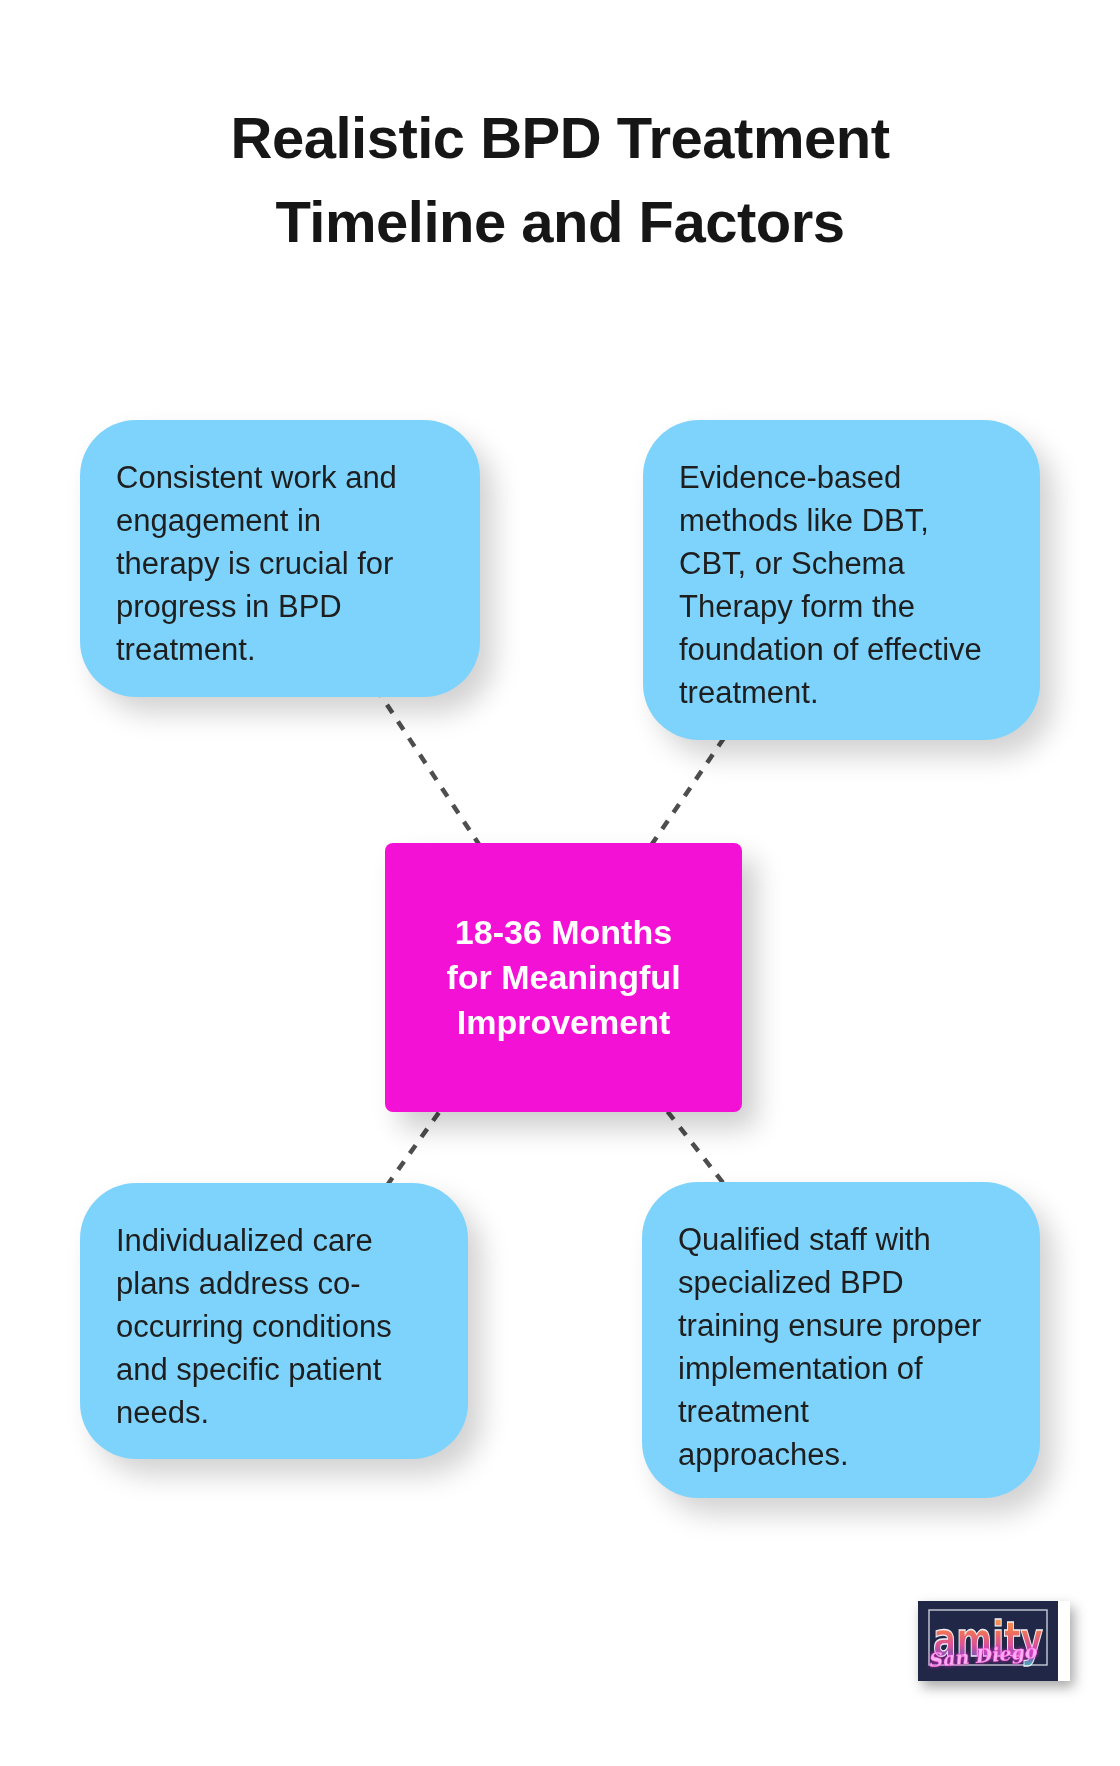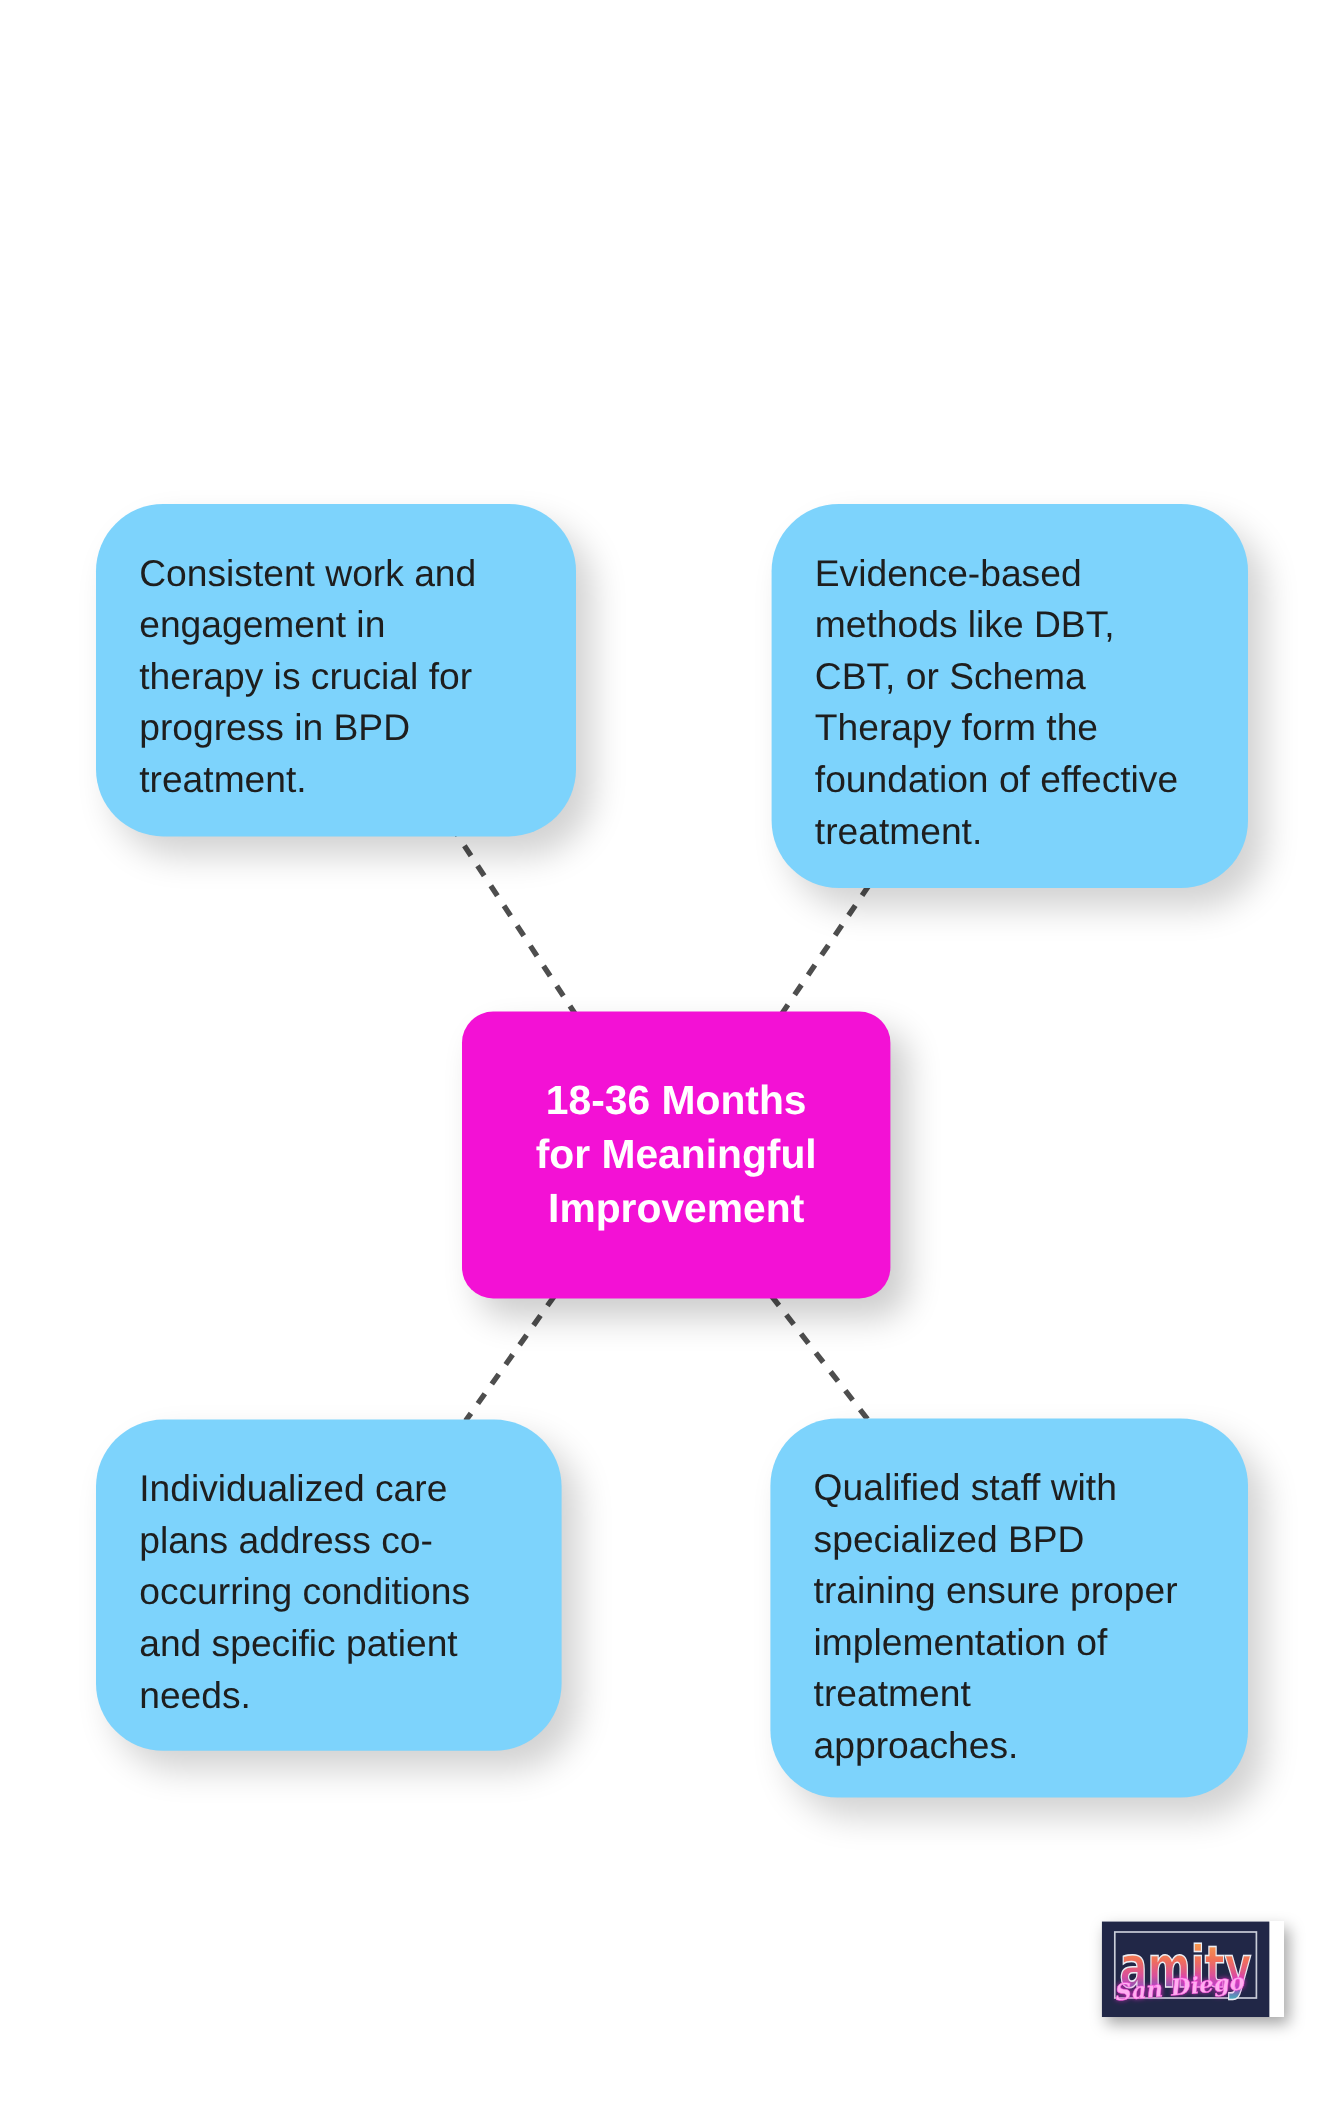--- a/index.html
+++ b/index.html
@@ -45,23 +45,23 @@
     line-height:43px;
     color:#1e1e1e;
     white-space:pre;
   }
   .card-top-left   {left:80px;  top:420px;  width:400px; height:277px;}
   .card-top-right  {left:643px; top:420px;  width:397px; height:320px;}
   .card-bottom-left{left:80px;  top:1183px; width:388px; height:276px;}
   .card-bottom-right{left:642px;top:1182px; width:398px; height:316px;}
   .center-node{
     position:absolute;
-    left:385px;top:843px;width:357px;height:239px;
+    left:385px;top:843px;width:357px;height:269px;
     background:#F311D5;
-    border-radius:26px;
+    border-radius:8px;
     box-shadow:14px 16px 28px rgba(0,0,0,0.20);
     z-index:2;
     display:flex;align-items:center;justify-content:center;
   }
   .center-node .center-text{
     color:#ffffff;
     font-weight:700;
     font-size:34px;
     line-height:45px;
     text-align:center;
@@ -73,20 +73,22 @@
     z-index:2;
     box-shadow:4px 6px 12px rgba(0,0,0,0.35);
     border-radius:0;
     overflow:hidden;
   }
 </style>
 </head>
 <body>
 
 <div class="page-title">
+  <div>Realistic BPD Treatment</div>
+  <div>Timeline and Factors</div>
 </div>
 
 <svg class="connector-layer" width="1120" height="1766" viewBox="0 0 1120 1766">
   <line x1="376" y1="688" x2="480" y2="846"></line>
   <line x1="724" y1="738" x2="650" y2="847"></line>
   <line x1="462" y1="1080" x2="388" y2="1184"></line>
   <line x1="643" y1="1080" x2="724" y2="1184"></line>
 </svg>
 
 <div class="factor-card card-top-left">

